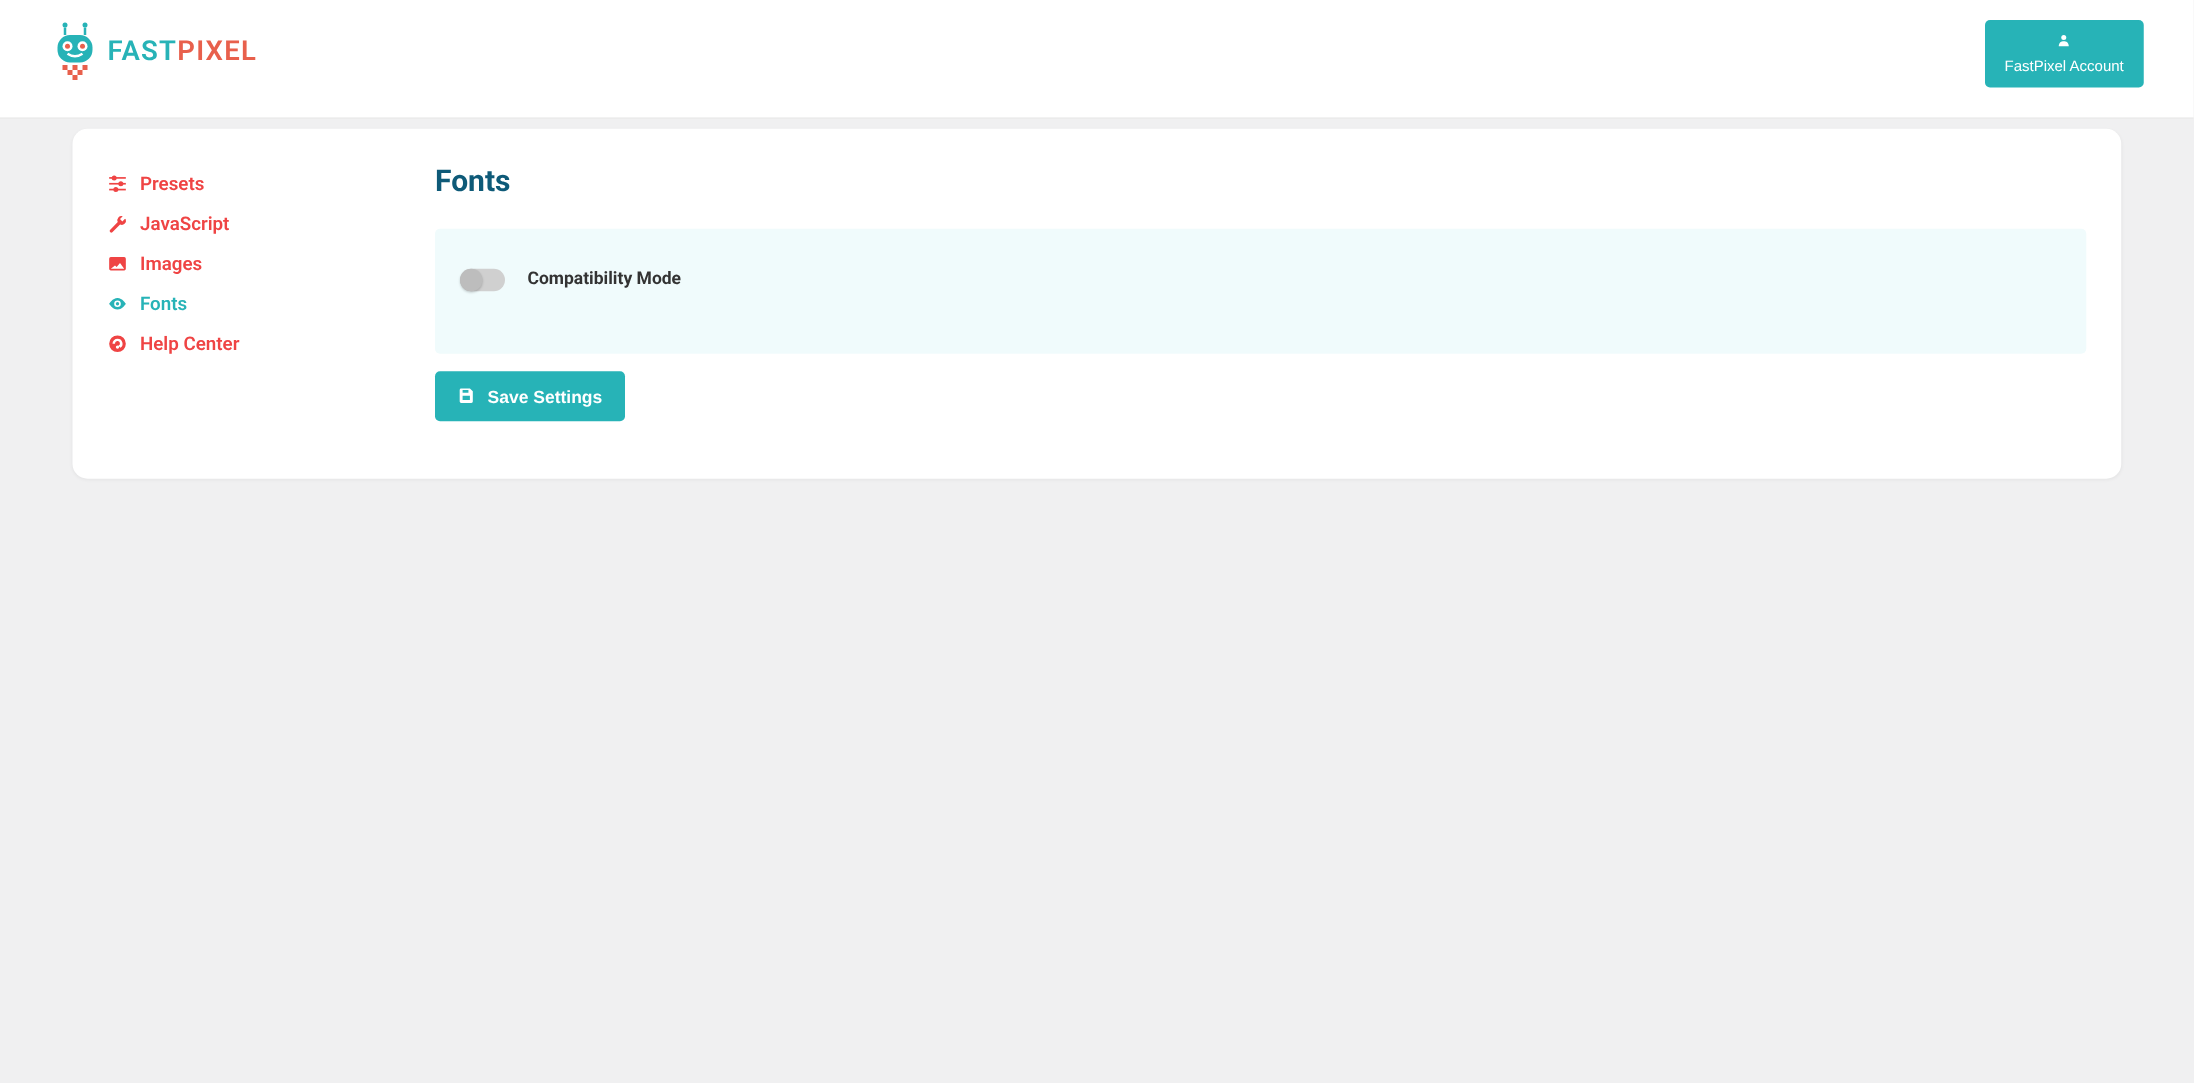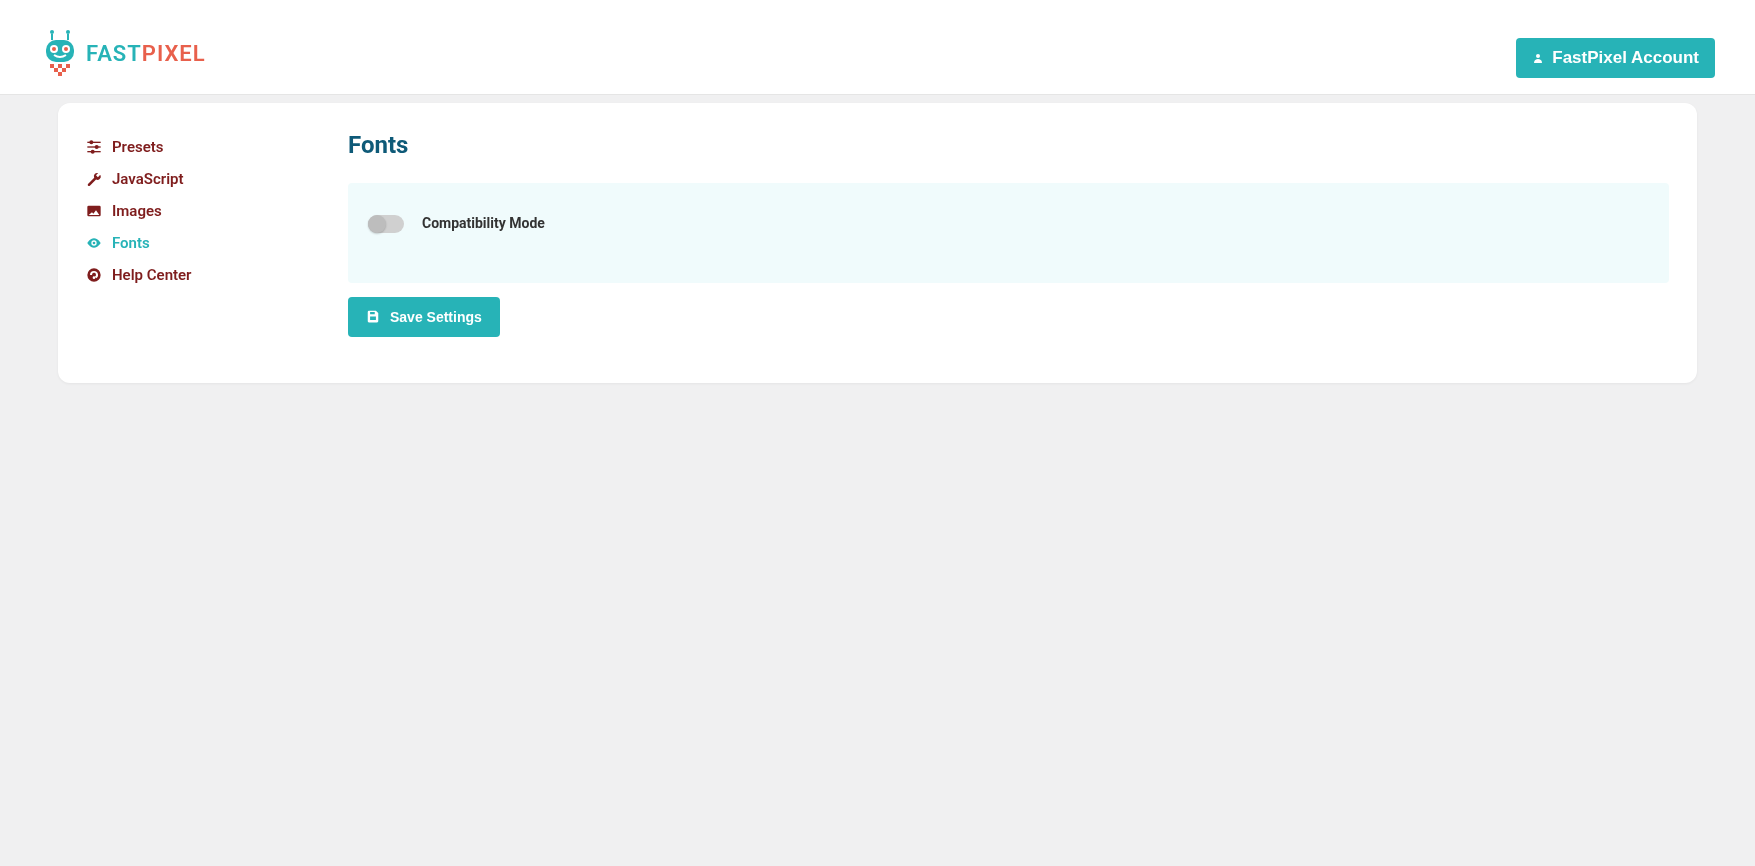--- a/index.html
+++ b/index.html
@@ -13,21 +13,21 @@
       background: #f0f0f1;
       color: #333;
     }
 
     .header {
       background: #fff;
       border-bottom: 1px solid #e5e5e5;
       padding: 16px 40px;
       display: flex;
       justify-content: space-between;
-      align-items: flex-end;
+      align-items: flex-start;
       height: 95px;
     }
 
     .logo {
       display: flex;
       align-items: center;
       gap: 6px;
     }
 
     .logo-icon {
@@ -49,26 +49,27 @@
     .logo-text .pixel {
       color: #e8604c;
     }
 
     .account-btn {
       background: #27b3b7;
       color: #fff;
       border: none;
       border-radius: 4px;
       padding: 10px 16px;
-      font-size: 17px;
-      font-weight: 700;
+      font-size: 12px;
+      font-weight: 400;
       cursor: pointer;
       display: flex;
       align-items: center;
       gap: 8px;
+      flex-direction: column;
     }
 
     .main-content {
       padding: 8px 58px;
     }
 
     .card {
       background: #fff;
       border-radius: 12px;
       box-shadow: 0 1px 3px rgba(0,0,0,0.05);
@@ -80,21 +81,21 @@
     .sidebar {
       width: 262px;
       flex-shrink: 0;
     }
 
     .sidebar-item {
       display: flex;
       align-items: center;
       gap: 10px;
       padding: 7px 0;
-      color: #7f1d1d;
+      color: #ef4444;
       cursor: pointer;
       font-size: 15px;
       font-weight: 600;
     }
 
     .sidebar-item.active {
       color: #27b3b7;
     }
 
     .sidebar-icon {

